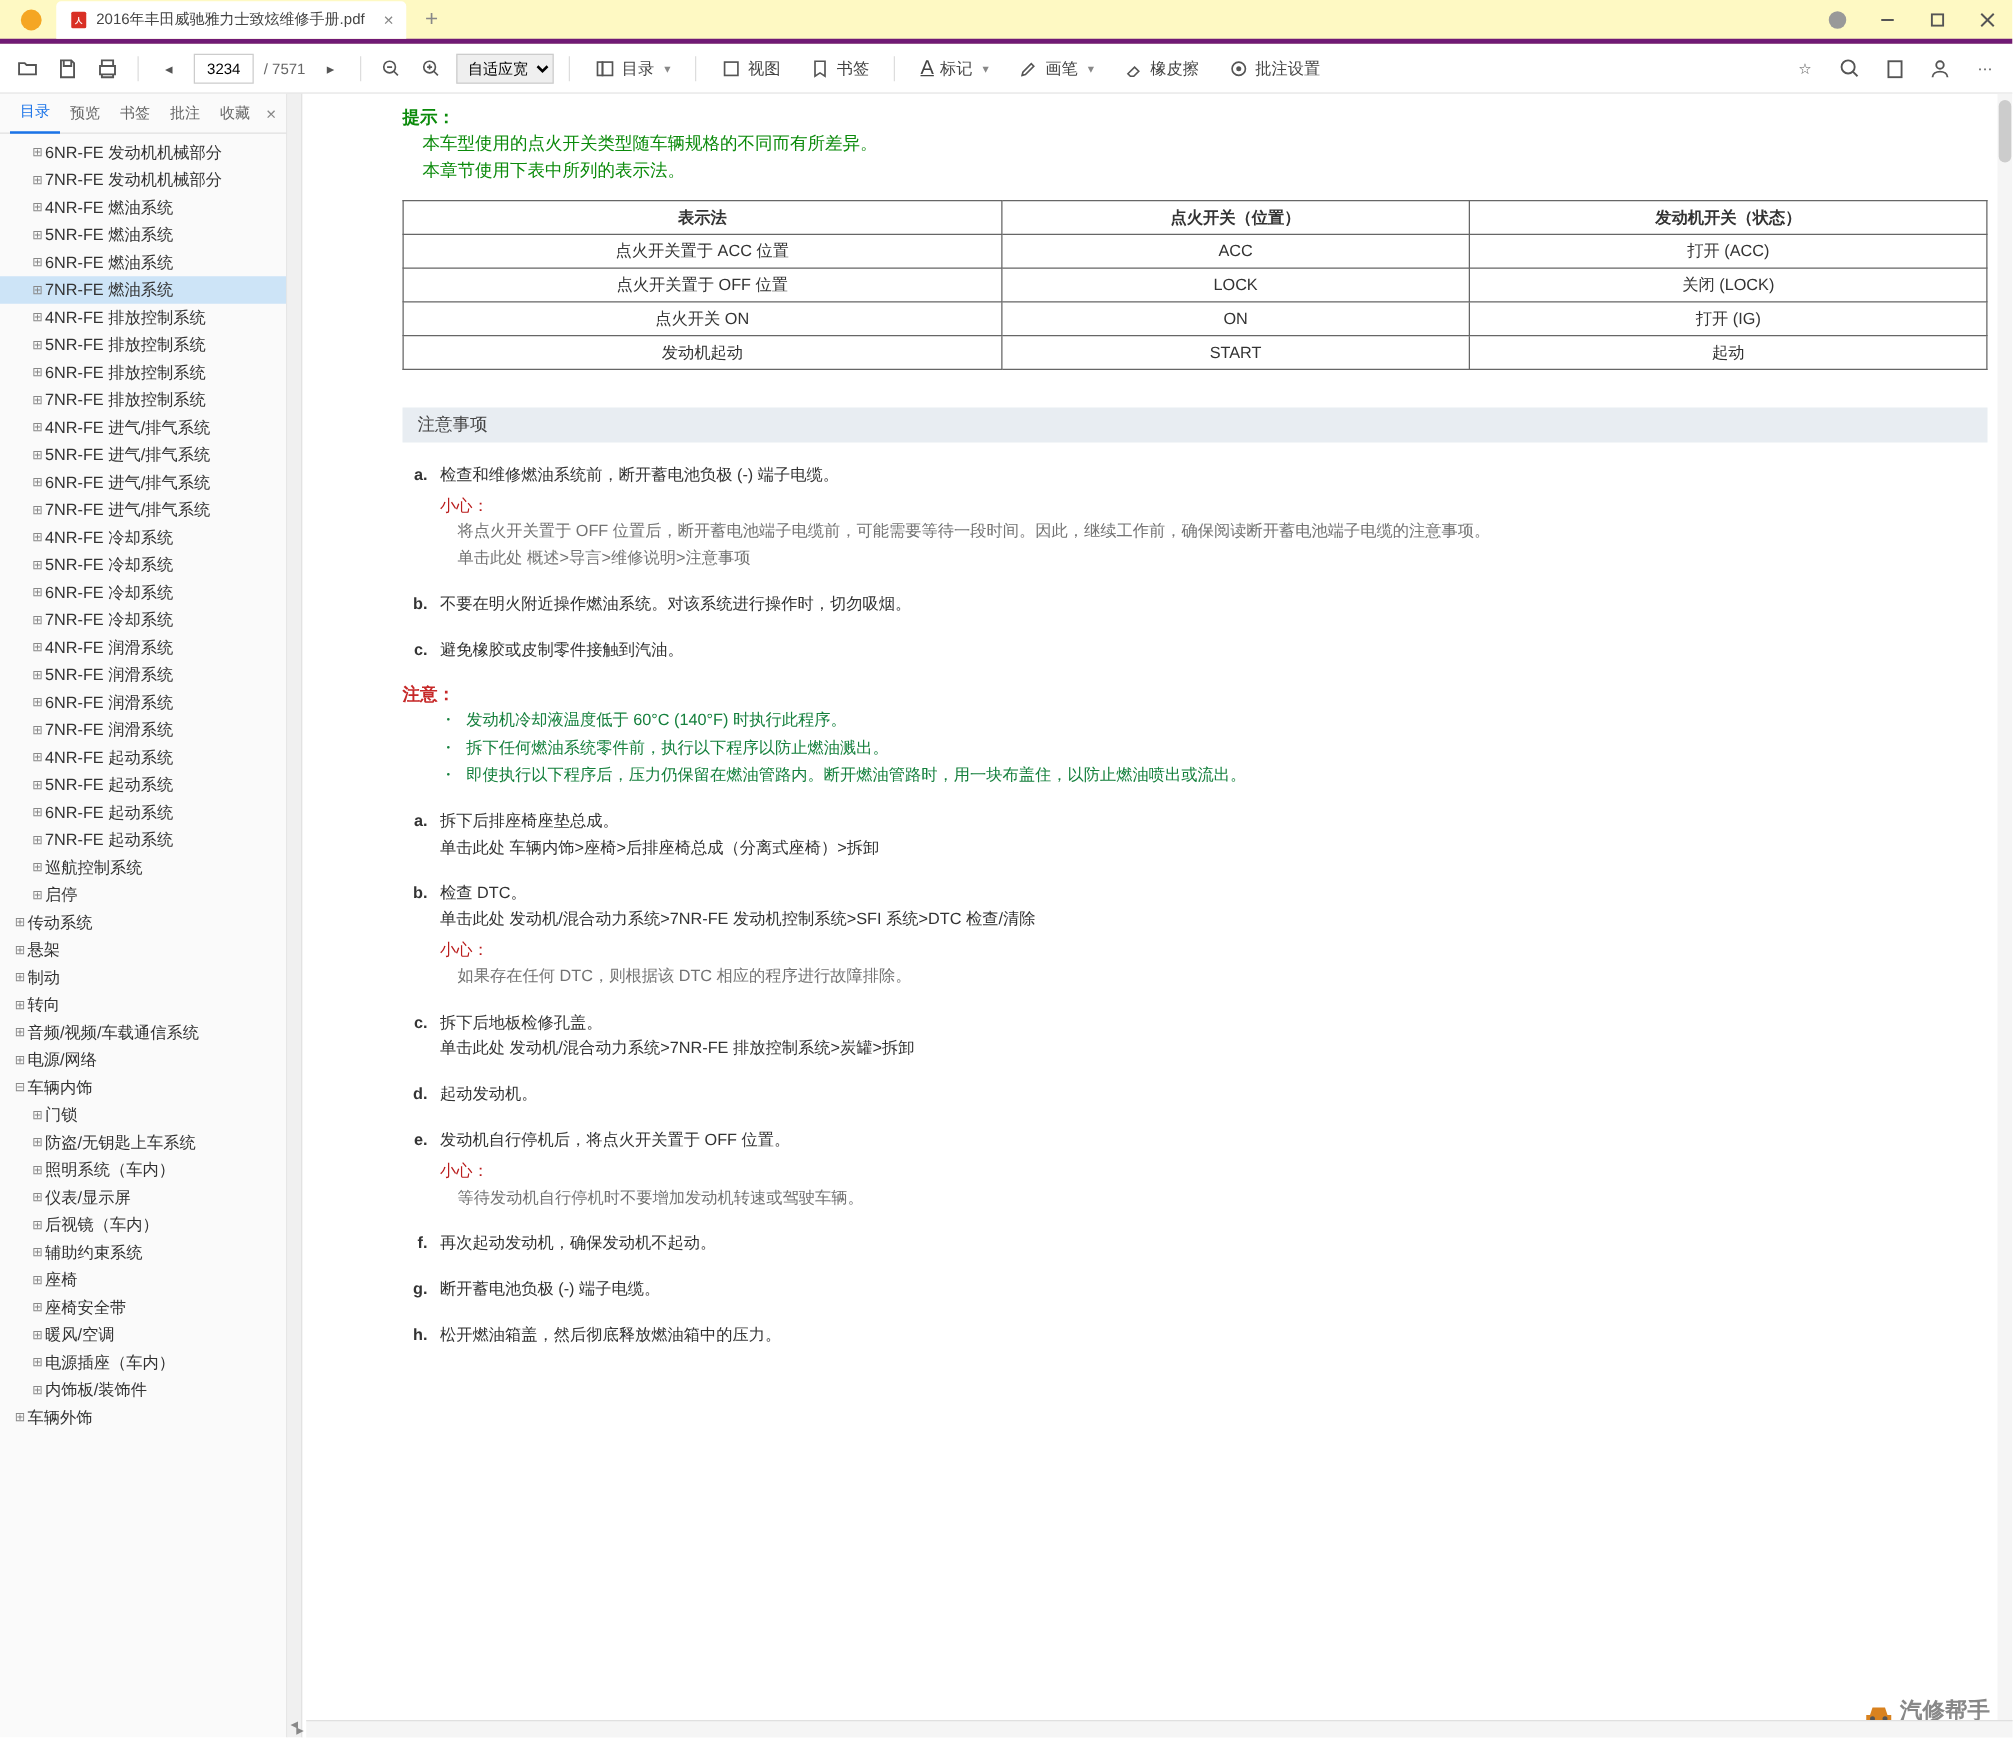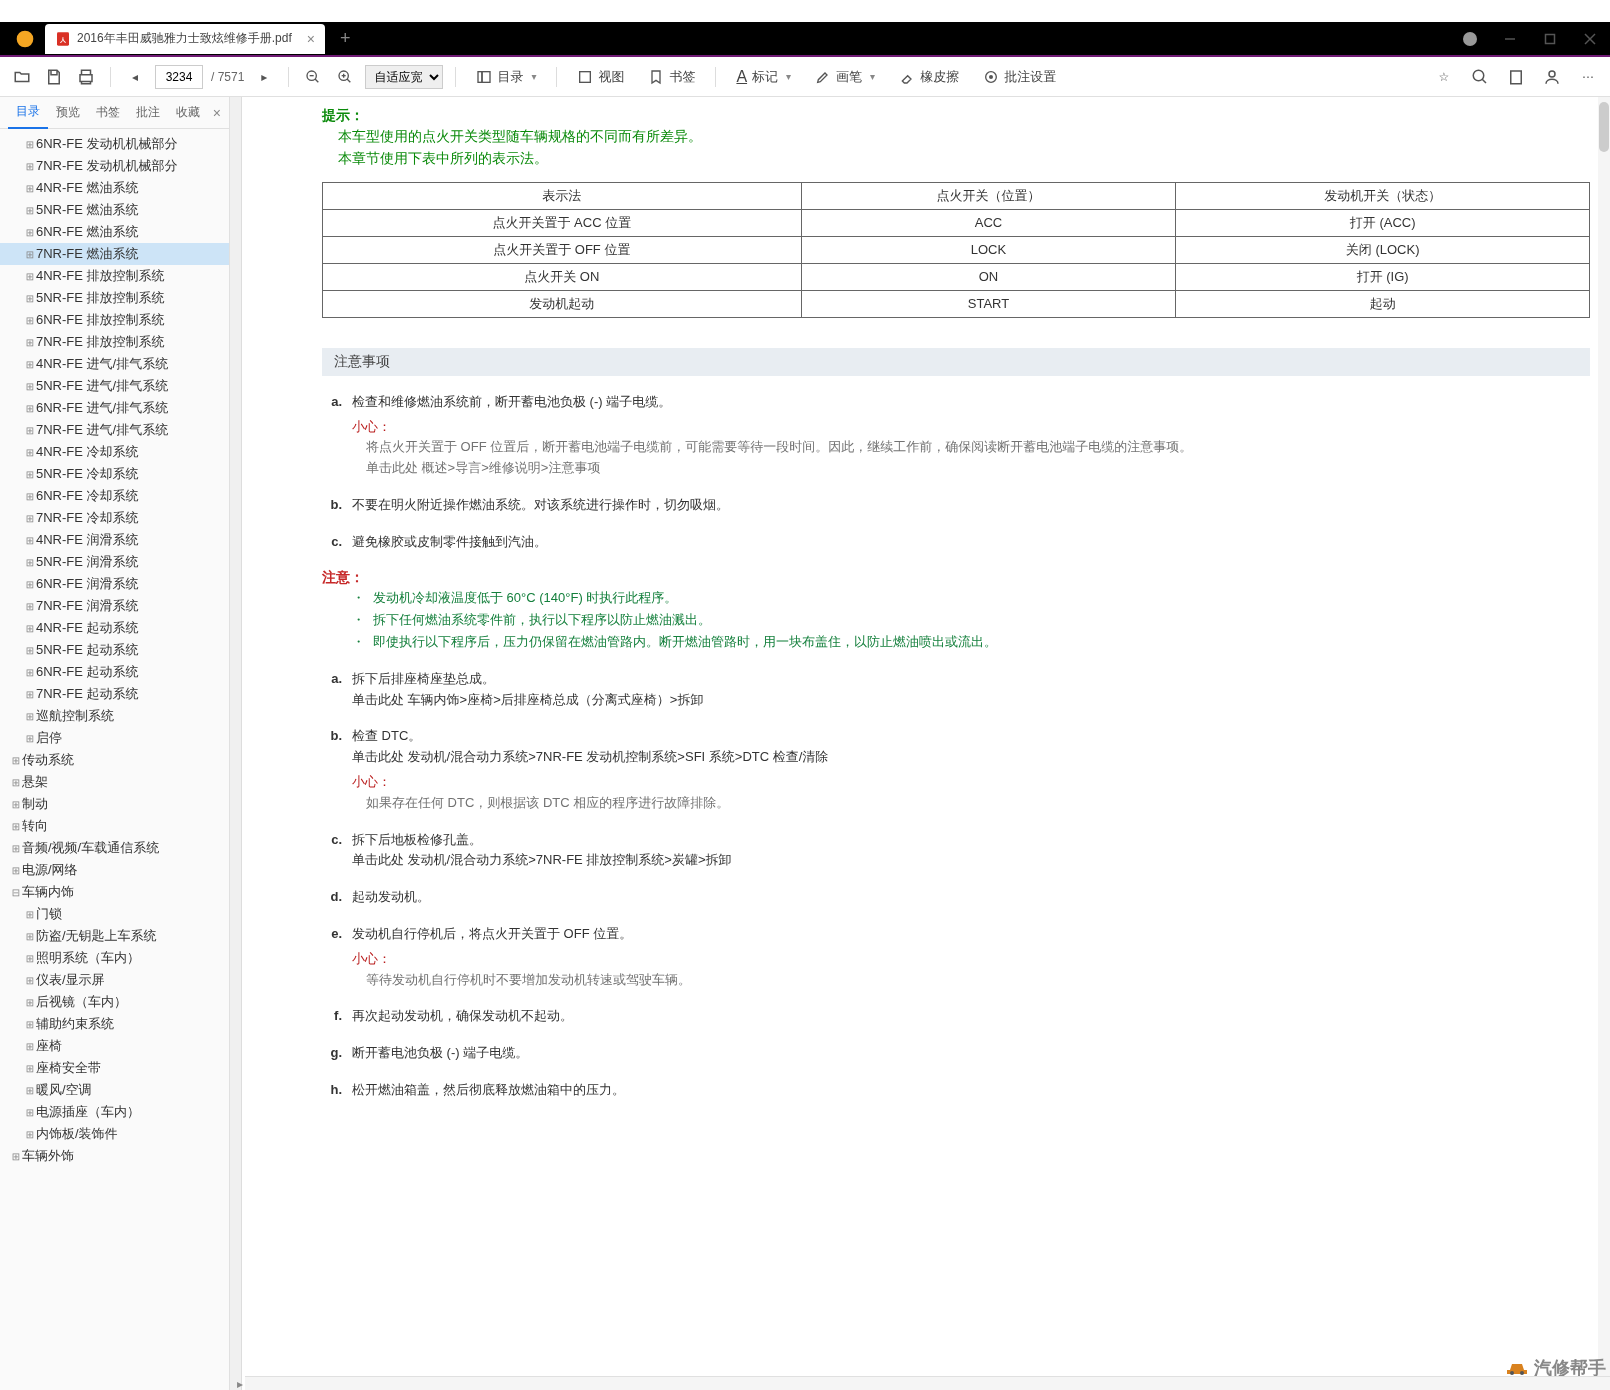--- a/index.html
+++ b/index.html
@@ -1,18 +1,18 @@
 <!DOCTYPE html>
 <html><head>
   <meta charset="utf-8">
   <style>
     * { margin: 0; padding: 0; box-sizing: border-box; font-family: "Microsoft YaHei", sans-serif; }
     body { background: #fff; font-size: 12px; color: #333; overflow: hidden; }
     
-    .titlebar { height: 35px; display: flex; align-items: center; background: #000000; border-bottom: 2px solid #701a75; margin-top: 22px; }
+    .titlebar { height: 35px; display: flex; align-items: center; background: #fef9c3; border-bottom: 4px solid #701a75; }
     .app-icon { width: 30px; height: 30px; margin-left: 10px; display: flex; align-items: center; justify-content: center; }
     .app-icon svg { width: 20px; height: 20px; }
     .tab { display: flex; align-items: center; background: #fff; height: 30px; padding: 0 10px; border-radius: 4px 4px 0 0; margin-left: 5px; max-width: 300px; }
     .tab-pdf-icon { width: 16px; height: 16px; margin-right: 6px; }
     .tab-title { font-size: 12px; color: #444; white-space: nowrap; overflow: hidden; text-overflow: ellipsis; max-width: 230px; }
     .tab-close { margin-left: 15px; font-size: 14px; color: #888; cursor: pointer; }
     .tab-add { margin-left: 15px; font-size: 18px; color: #888; cursor: pointer; }
     .window-controls { margin-left: auto; display: flex; align-items: center; }
     .window-controls > div { width: 40px; height: 35px; display: flex; align-items: center; justify-content: center; cursor: pointer; }
     .window-controls svg { width: 12px; height: 12px; }
@@ -43,35 +43,35 @@
     
     .gutter { width: 12px; background: #f0f0f0; border-right: 1px solid #ddd; display: flex; align-items: flex-end; justify-content: center; }
     .gutter-arrow { color: #888; font-size: 12px; margin-bottom: 4px; cursor: pointer; }
     
     .content { flex: 1; overflow: auto; background: #fff; padding: 10px 20px 10px 80px; position: relative; }
     .hint { color: #0a8a0a; font-size: 14px; font-weight: bold; }
     .hint-body { color: #0a8a0a; font-size: 14px; margin-left: 16px; line-height: 1.6; }
     
     .data-table { border-collapse: collapse; width: 100%; margin-top: 12px; font-size: 13px; }
     .data-table th, .data-table td { border: 1px solid #666; padding: 4px 10px; text-align: center; }
-    .data-table th { font-weight: normal; }
+    .data-table th { font-weight: bold; }
     
     .section-header { background: #e8edf2; padding: 5px 12px; font-size: 14px; color: #444; margin-top: 30px; }
     .list-item { display: flex; margin-top: 16px; font-size: 13px; line-height: 1.6; }
     .list-marker { width: 30px; font-weight: bold; text-align: right; padding-right: 10px; }
     .list-body { flex: 1; }
     .caution-label { color: #b91c1c; font-size: 13px; margin-top: 4px; }
     .caution-body { color: #737373; font-size: 13px; margin-left: 14px; line-height: 1.6; }
     .warn-label { color: #c62828; font-size: 14px; font-weight: bold; margin-top: 16px; }
     .warn-body { color: #15803d; font-size: 13px; line-height: 1.7; }
     .warn-body .bullet { display: flex; }
     .warn-body .bullet::before { content: "・"; margin: 0 8px 0 30px; }
     .link-like { color: #333; }
     
-    .watermark { position: fixed; bottom: 10px; right: 4px; font-size: 18px; color: #888; font-weight: bold; display: flex; align-items: flex-start; gap: 5px; }
+    .watermark { position: fixed; bottom: 10px; right: 18px; font-size: 18px; color: #888; font-weight: bold; display: flex; align-items: center; gap: 5px; }
     .scrollbar-track { position: absolute; right: 0; top: 0; width: 12px; height: 100%; background: #f5f5f5; }
     .scrollbar-thumb { position: absolute; right: 1px; top: 5px; width: 10px; height: 50px; background: #ccc; border-radius: 5px; }
     .bottom-bar { position: fixed; bottom: 0; left: 245px; right: 0; height: 14px; background: #f5f5f5; border-top: 1px solid #e0e0e0; }
   </style>
 </head>
 <body>
 
 <div class="titlebar">
   <div class="app-icon">
     <svg viewBox="0 0 24 24">

